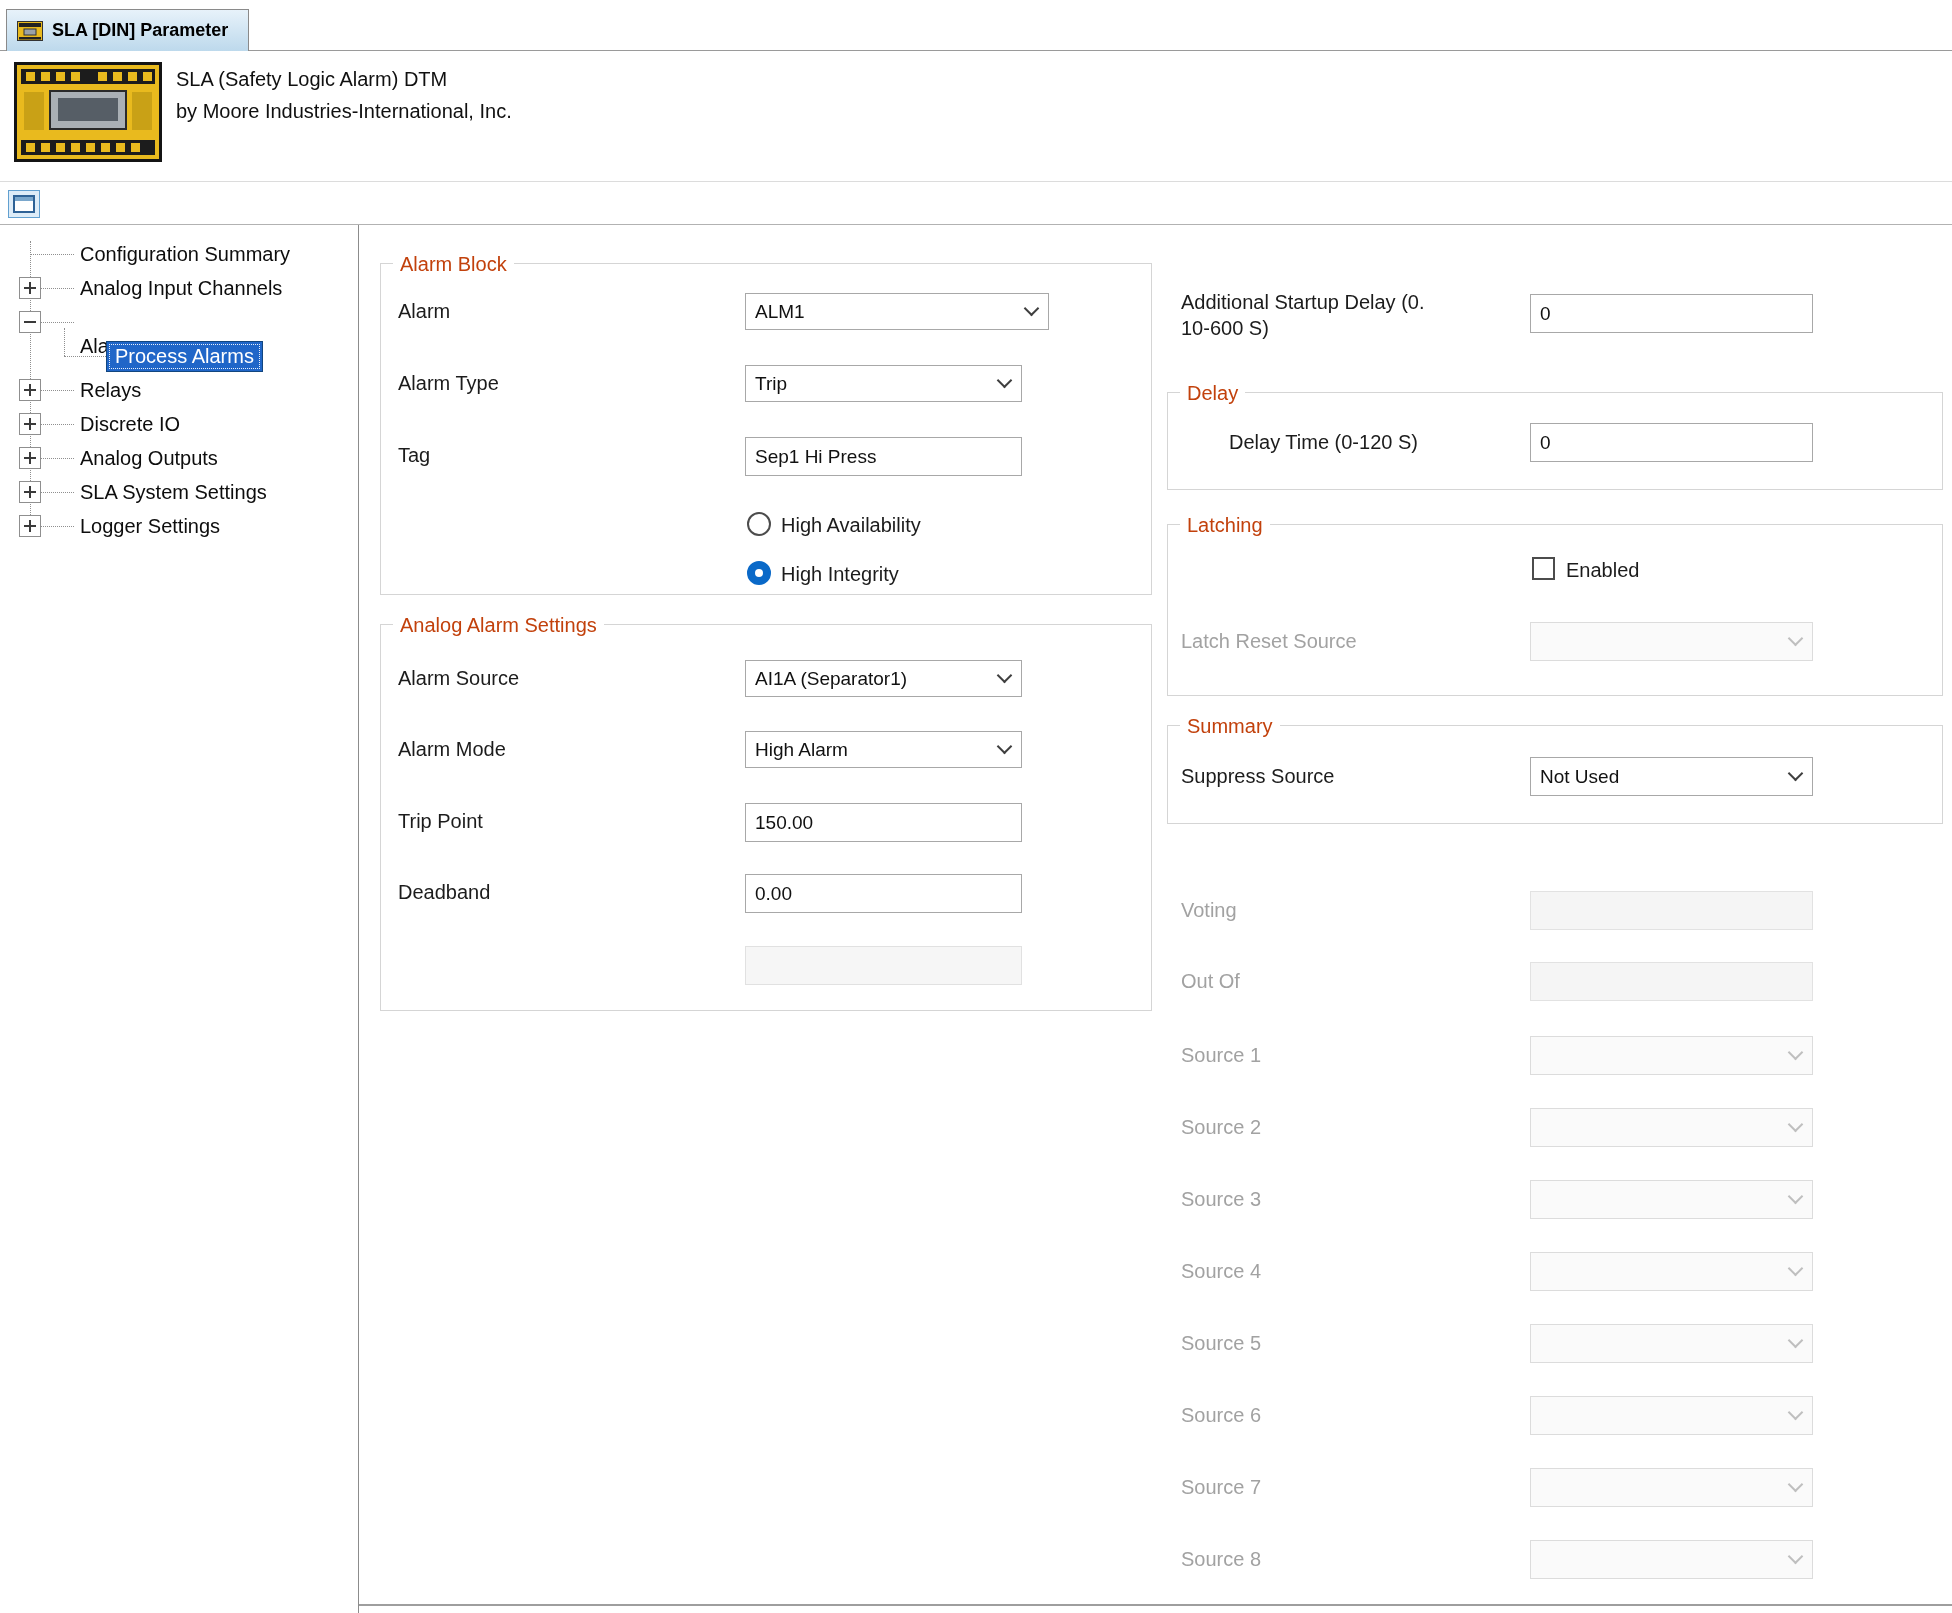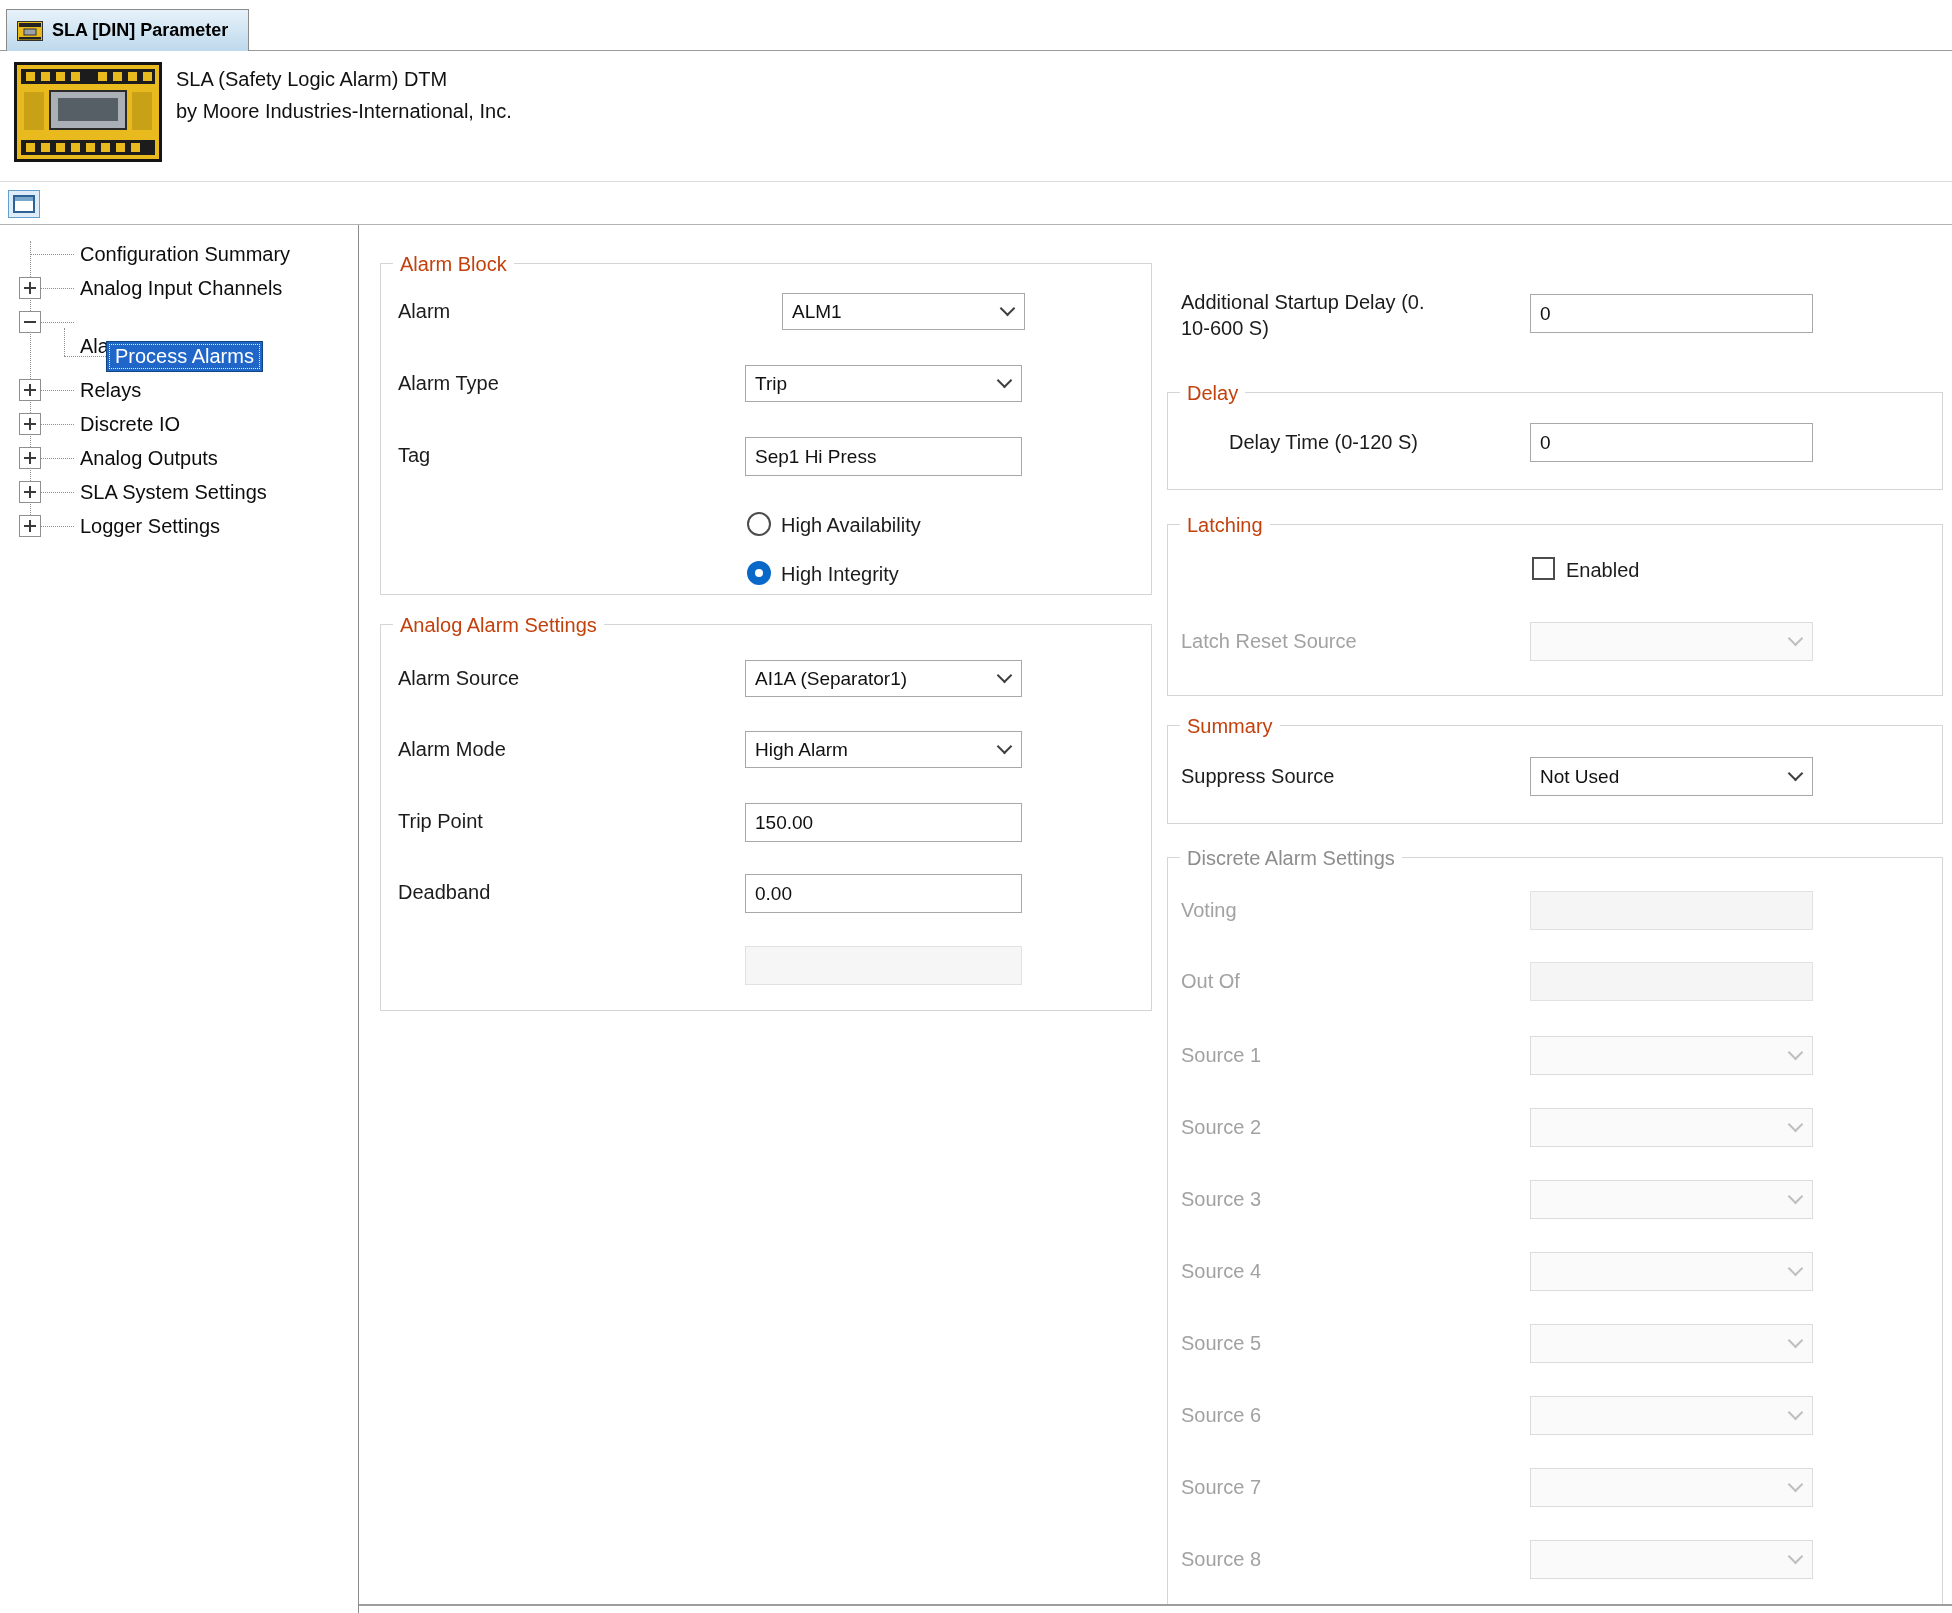--- a/index.html
+++ b/index.html
@@ -174,21 +174,21 @@
     </div>
     <div class="trow" style="top:285px;">
       <span class="tlabel" style="margin-left:80px;">Logger Settings</span>
     </div>
   </div>
 
   <div class="group" style="left:380px; top:263px; width:772px; height:332px;">
     <div class="gtitle">Alarm Block</div>
   </div>
   <div class="lbl" style="left:398px; top:300px;">Alarm</div>
-  <div class="field combo" style="left:782px; top:293px; width:243px; height:37px;">
+  <div class="field combo" style="left:745px; top:293px; width:304px; height:37px;">
     <span class="val">ALM1</span>
     <span class="chev"></span>
   </div>
   <div class="lbl" style="left:398px; top:372px;">Alarm Type</div>
   <div class="field combo" style="left:745px; top:365px; width:277px; height:37px;">
     <span class="val">Trip</span>
     <span class="chev"></span>
   </div>
   <div class="lbl" style="left:398px; top:444px;">Tag</div>
   <input class="field" style="left: 745px; top: 437px; width: 277px; height: 39px;" value="Sep1 Hi Press">
@@ -239,23 +239,20 @@
 
   <div class="group" style="left:1167px; top:725px; width:776px; height:99px;">
     <div class="gtitle">Summary</div>
   </div>
   <div class="lbl" style="left:1181px; top:765px;">Suppress Source</div>
   <div class="field combo" style="left:1530px; top:757px; width:283px; height:39px;gap:32px;">
     <span class="val">Not Used</span>
     <span class="chev"></span>
   </div>
 
-  <div class="group" style="left:1167px; top:857px; width:776px; height:749px;">
-    <div class="gtitle dis">Discrete Alarm Settings</div>
-  </div>
   <div class="lbl dis" style="left:1181px; top:899px;">Voting</div>
   <input class="field dis" style="left: 1530px; top: 891px; width: 283px; height: 39px;" disabled="">
   <div class="lbl dis" style="left:1181px; top:970px;">Out Of</div>
   <input class="field dis" style="left: 1530px; top: 962px; width: 283px; height: 39px;" disabled="">
 
   <div class="lbl dis" style="left:1181px; top:1044px;">Source 1</div>
   <div class="field combo dis" style="left:1530px; top:1036px; width:283px; height:39px;">
     <span class="val"></span>
       <span class="chev"></span>
   </div>

